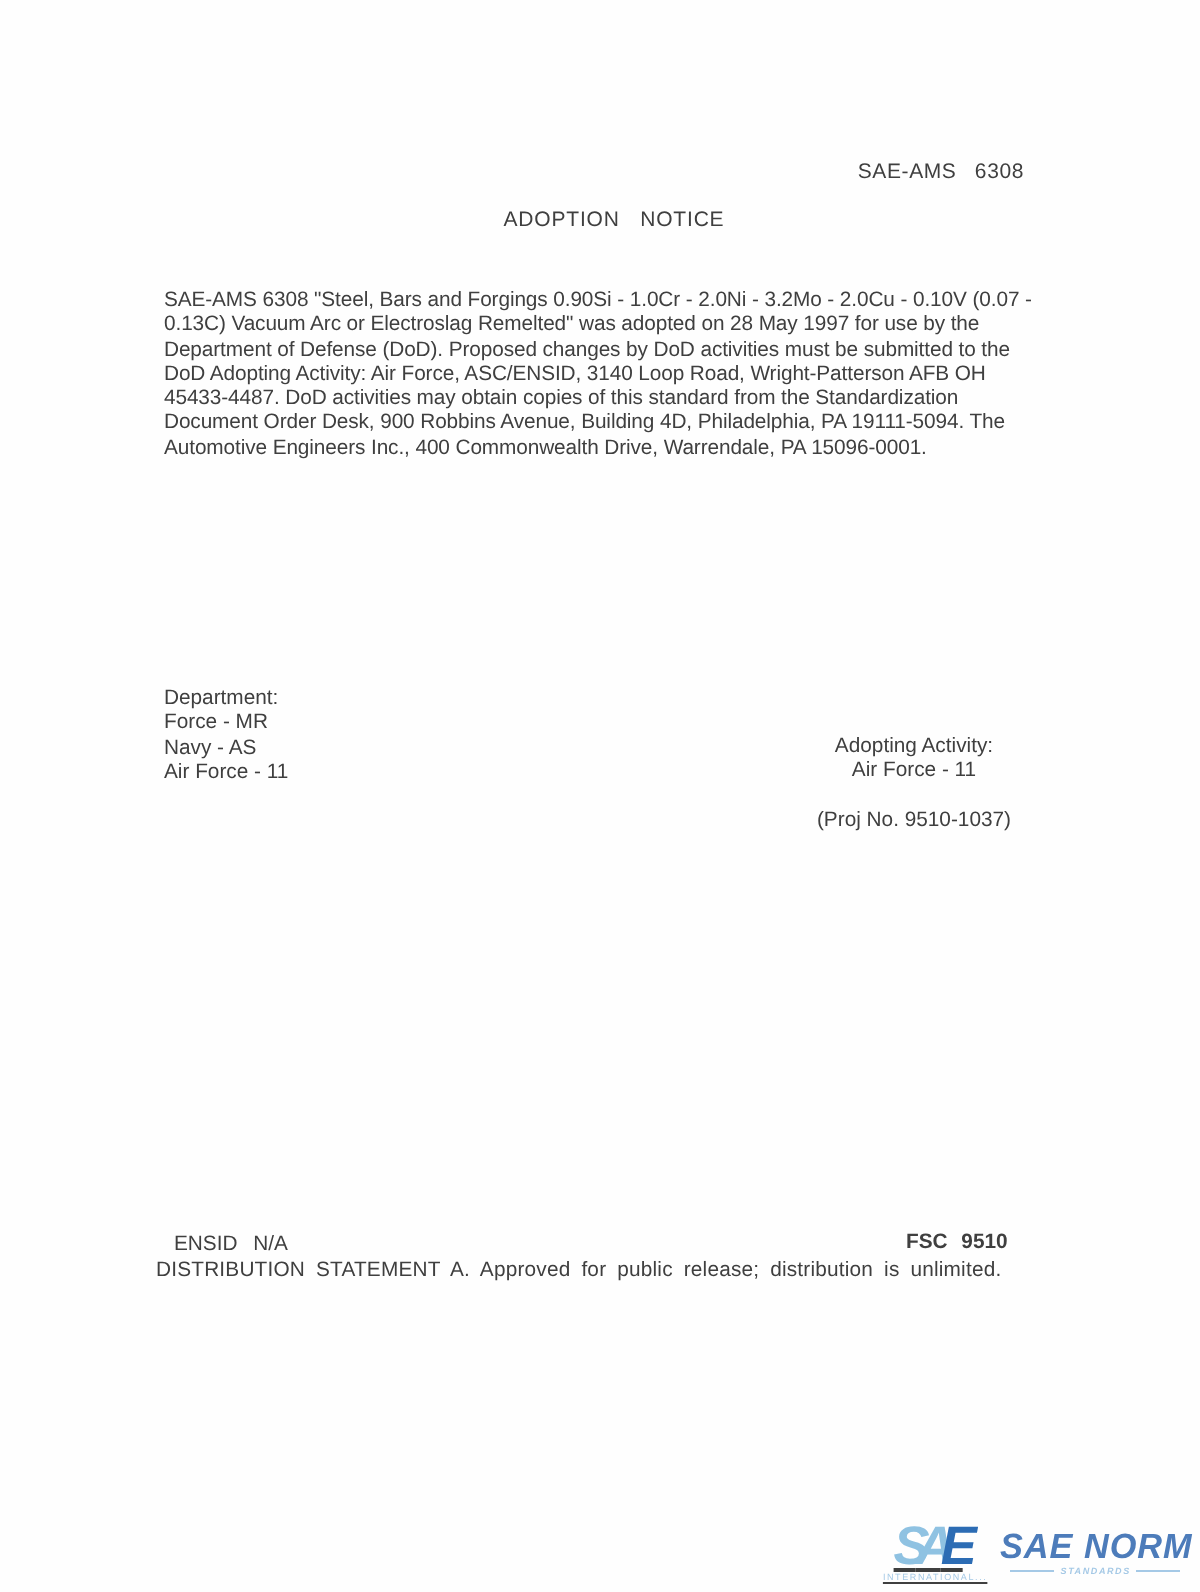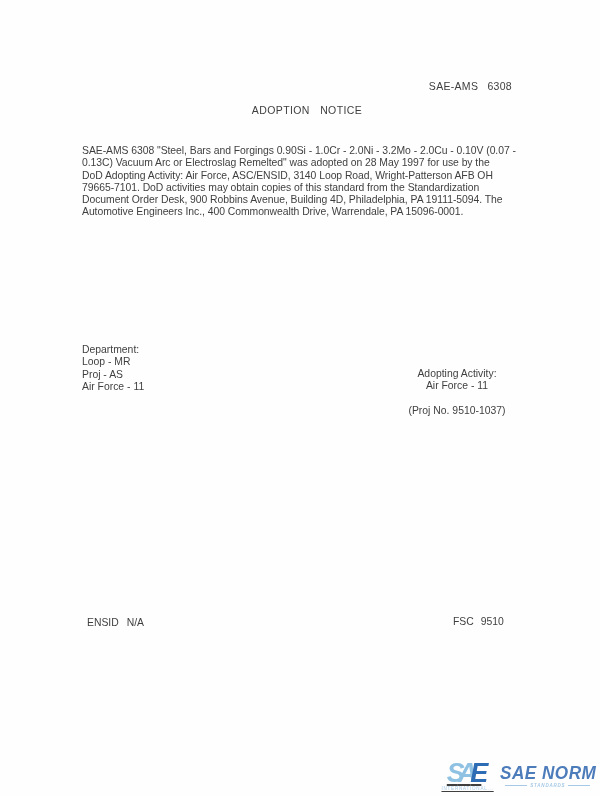--- a/index.html
+++ b/index.html
@@ -67,20 +67,21 @@
     line-height: 13.2px;
   }
   .footer-left .amsc { margin-left: 9px; word-spacing: 5px; }
   .footer-left .distribution { word-spacing: 2.5px; letter-spacing: 0.1px; white-space: nowrap; }
   .fsc {
     position: absolute;
     top: 616px;
     left: 453px;
     font-size: 10.4px;
     word-spacing: 4px;
+    font-weight: bold;
   }
   
   .logo {
     position: absolute;
     right: 3px;
     bottom: 5px;
     display: flex;
     align-items: center;
   }
   .logo-mark { text-align: center; margin-right: 5px; text-decoration: underline; }
@@ -127,41 +128,43 @@
 
 <div class="page">
 
   <div class="doc-number">SAE-AMS 6308</div>
 
   <div class="title">ADOPTION NOTICE</div>
 
   <div class="body-block">
     <div class="body-line">SAE-AMS 6308 "Steel, Bars and Forgings 0.90Si - 1.0Cr - 2.0Ni - 3.2Mo - 2.0Cu - 0.10V (0.07 -</div>
     <div class="body-line">0.13C) Vacuum Arc or Electroslag Remelted" was adopted on 28 May 1997 for use by the</div>
+    <div class="body-line">Department of Defense (DoD). Proposed changes by DoD activities must be submitted to the</div>
     <div class="body-line">DoD Adopting Activity: Air Force, ASC/ENSID, 3140 Loop Road, Wright-Patterson AFB OH</div>
-    <div class="body-line">79665-7101. DoD activities may obtain copies of this standard from the Standardization</div>
+    <div class="body-line">45433-4487. DoD activities may obtain copies of this standard from the Standardization</div>
     <div class="body-line">Document Order Desk, 900 Robbins Avenue, Building 4D, Philadelphia, PA 19111-5094. The</div>
     <div class="body-line">Automotive Engineers Inc., 400 Commonwealth Drive, Warrendale, PA 15096-0001.</div>
   </div>
 
   <div class="custodians">
     <div>Department:</div>
-    <div>Loop - MR</div>
-    <div>Proj - AS</div>
+    <div>Force - MR</div>
+    <div>Navy - AS</div>
     <div>Air Force - 11</div>
   </div>
 
   <div class="adopting">
     <div>Adopting Activity:</div>
     <div>Air Force - 11</div>
     <div class="proj">(Proj No. 9510-1037)</div>
   </div>
 
   <div class="footer-left">
     <div class="amsc">ENSID N/A</div>
+    <div class="distribution">DISTRIBUTION STATEMENT A. Approved for public release; distribution is unlimited.</div>
   </div>
 
   <div class="fsc">FSC 9510</div>
 
   <div class="logo">
     <div class="logo-mark">
       <div class="sae-letters">
         <span class="lt" id="logo-s" style="color: rgb(143, 194, 226);">S</span><span class="lt" id="logo-a" style="color: rgb(143, 194, 226);">A</span><span class="lt" id="logo-e" style="color: rgb(44, 108, 180);">E</span>
       </div>
       <div class="logo-sub" id="logo-intl" style="color: rgb(165, 201, 230);">INTERNATIONAL...</div>

